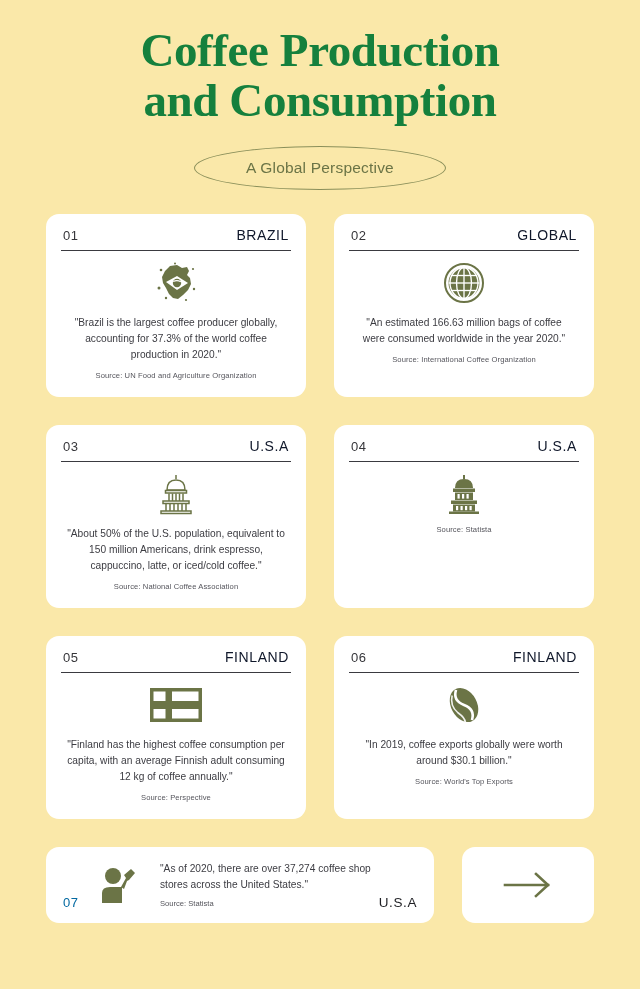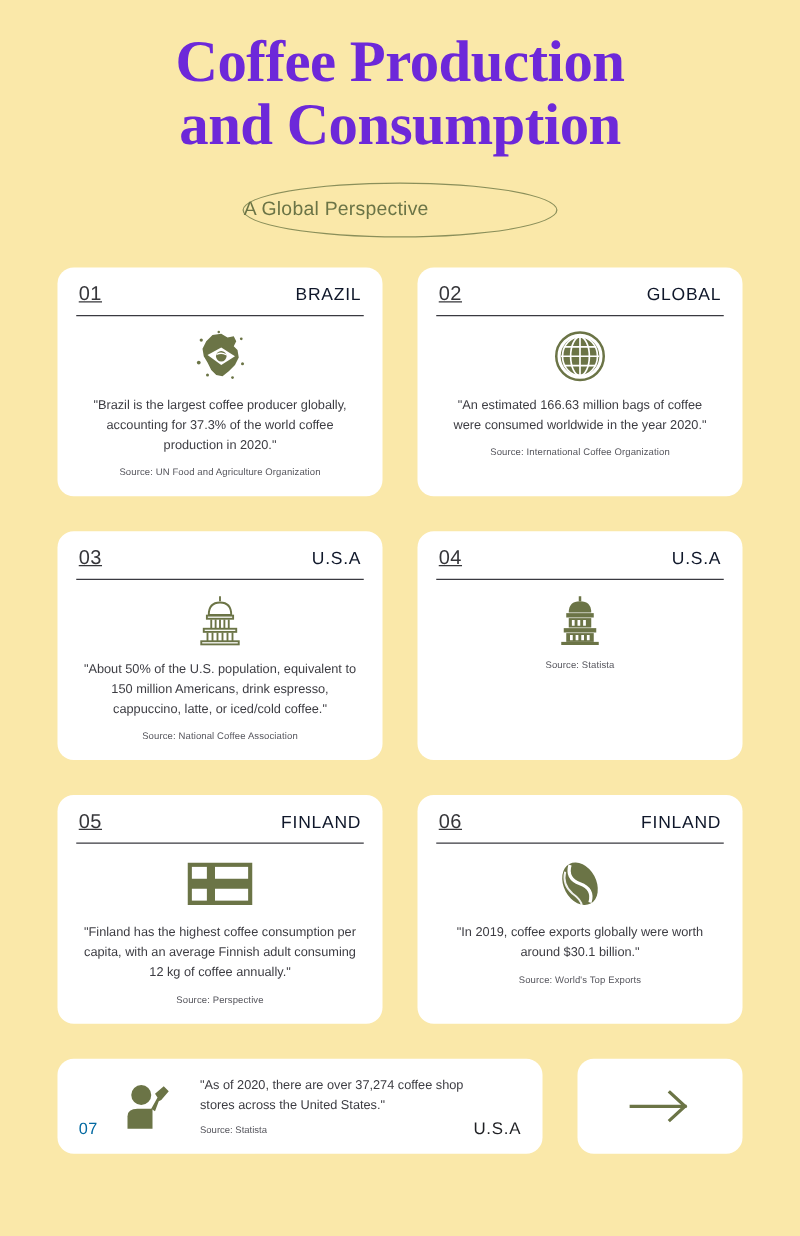--- a/index.html
+++ b/index.html
@@ -16,36 +16,37 @@
   
   .header {
     padding-top: 26px;
     text-align: center;
   }
   .title {
     font-family: "Liberation Serif", serif;
     font-weight: bold;
     font-size: 47px;
     line-height: 1.06;
-    color: #6d28d9;
+    color: #15803d;
     letter-spacing: -0.4px;
     text-align: center;
   }
   .subtitle-wrap {
     margin-top: 20px;
     display: flex;
     justify-content: center;
   }
   .subtitle-ellipse {
     width: 252px;
     height: 44px;
     border: 1.4px solid #8A8F5A;
     border-radius: 50%;
     display: flex;
     align-items: center;
+    justify-content: center;
   }
   .subtitle-text {
     font-size: 15.5px;
     color: #6B7446;
     letter-spacing: 0.2px;
   }
 
   
   .grid {
     margin: 24px auto 0;
@@ -65,24 +66,23 @@
     flex-direction: column;
   }
 
   .card-head {
     display: flex;
     justify-content: space-between;
     align-items: baseline;
     padding: 0 2px 7px;
   }
   .card-num {
-    font-size: 16px;
+    font-size: 13px;
     color: #36363A;
     letter-spacing: 0.4px;
-    text-decoration: underline;
   }
   .card-country {
     font-size: 14px;
     color: #0f172a;
     letter-spacing: 0.6px;
   }
   .divider {
     height: 1.6px;
     background: #3A3A40;
     margin: 0 0 0;

